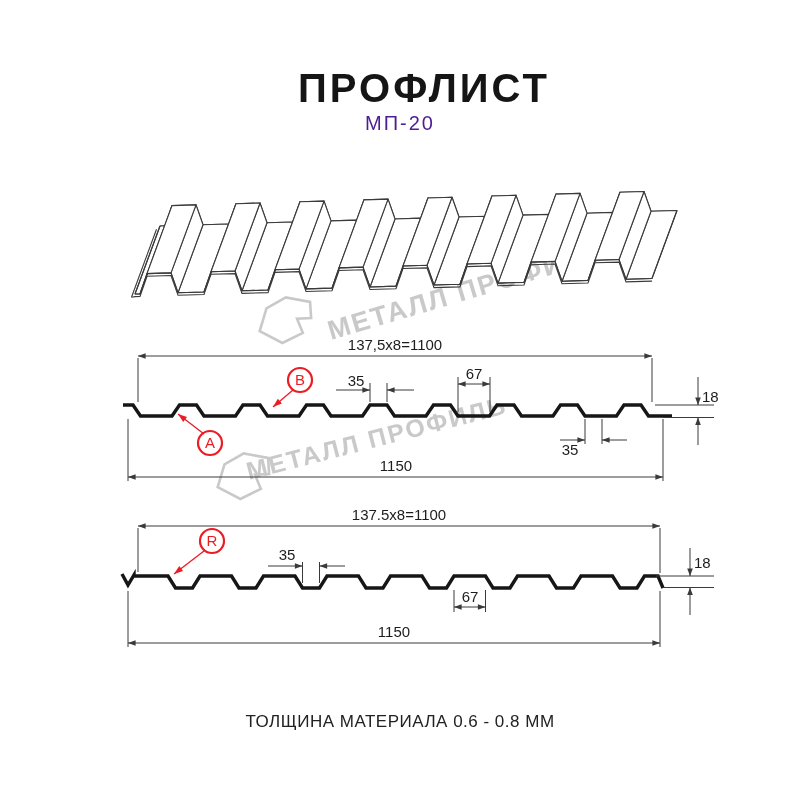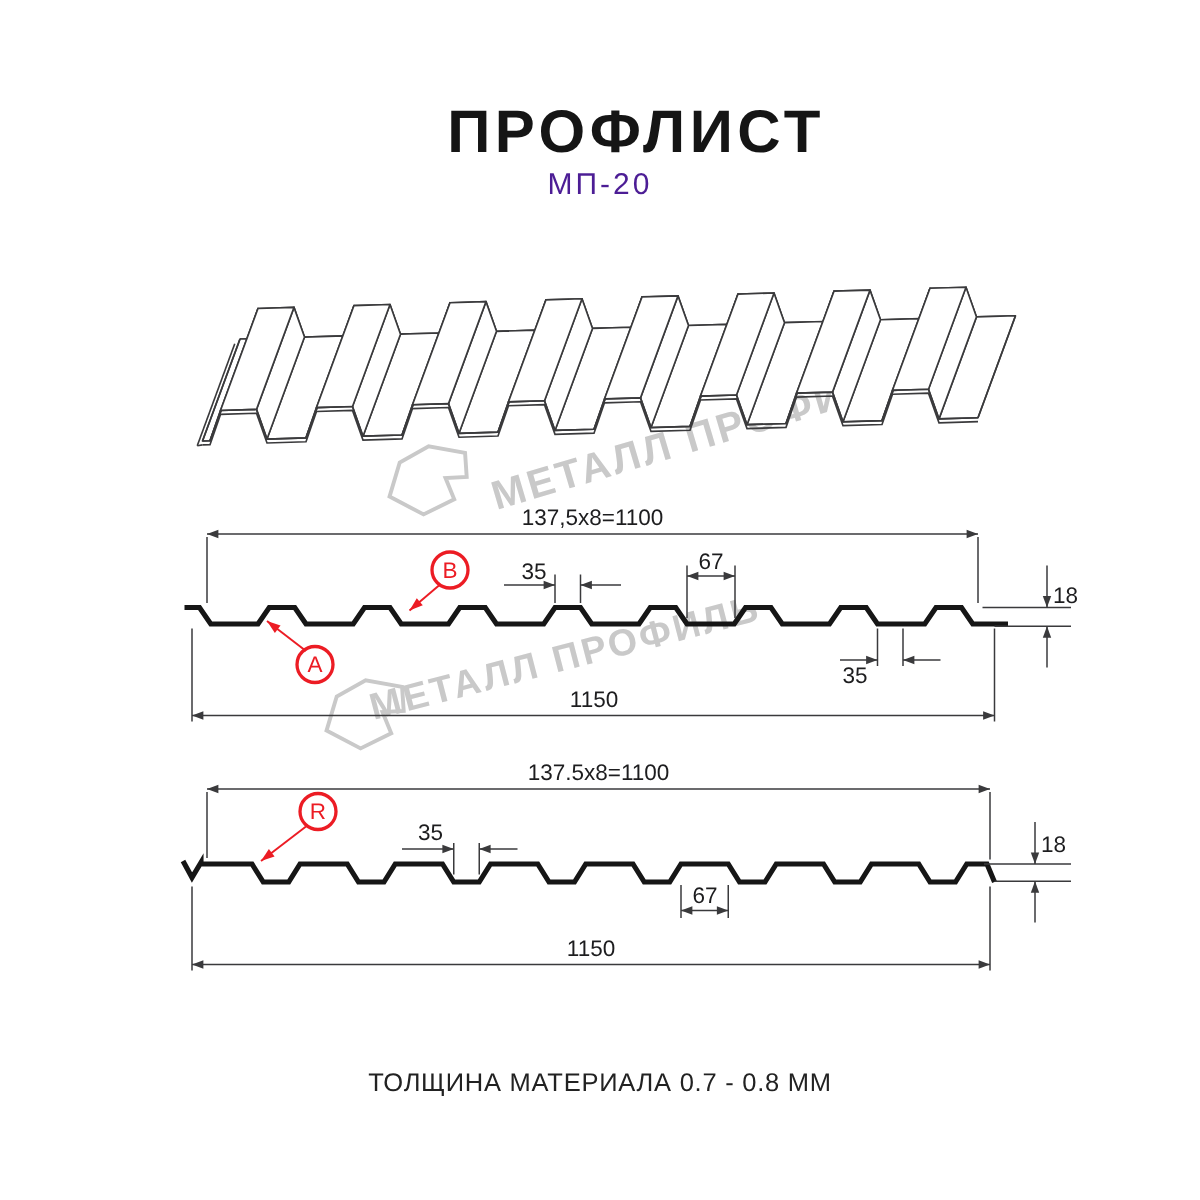--- a/index.html
+++ b/index.html
@@ -171,13 +171,13 @@
   <g>
     <text class="dim" x="399" y="520" text-anchor="middle">137.5x8=1100</text>
     <text class="dim" x="287" y="560" text-anchor="middle">35</text>
     <text class="dim" x="694" y="568">18</text>
     <text class="dim" x="470" y="602" text-anchor="middle">67</text>
     <text class="dim" x="394" y="637" text-anchor="middle">1150</text>
     <text class="circlbl" x="212" y="546" text-anchor="middle" fill="#ec1c24">R</text>
   </g>
 </svg>
 
-<div class="footer">ТОЛЩИНА МАТЕРИАЛА 0.7 - 0.8 ММ</div>
+<div class="footer">ТОЛЩИНА МАТЕРИАЛА 0.6 - 0.8 ММ</div>
 
 </body></html>

